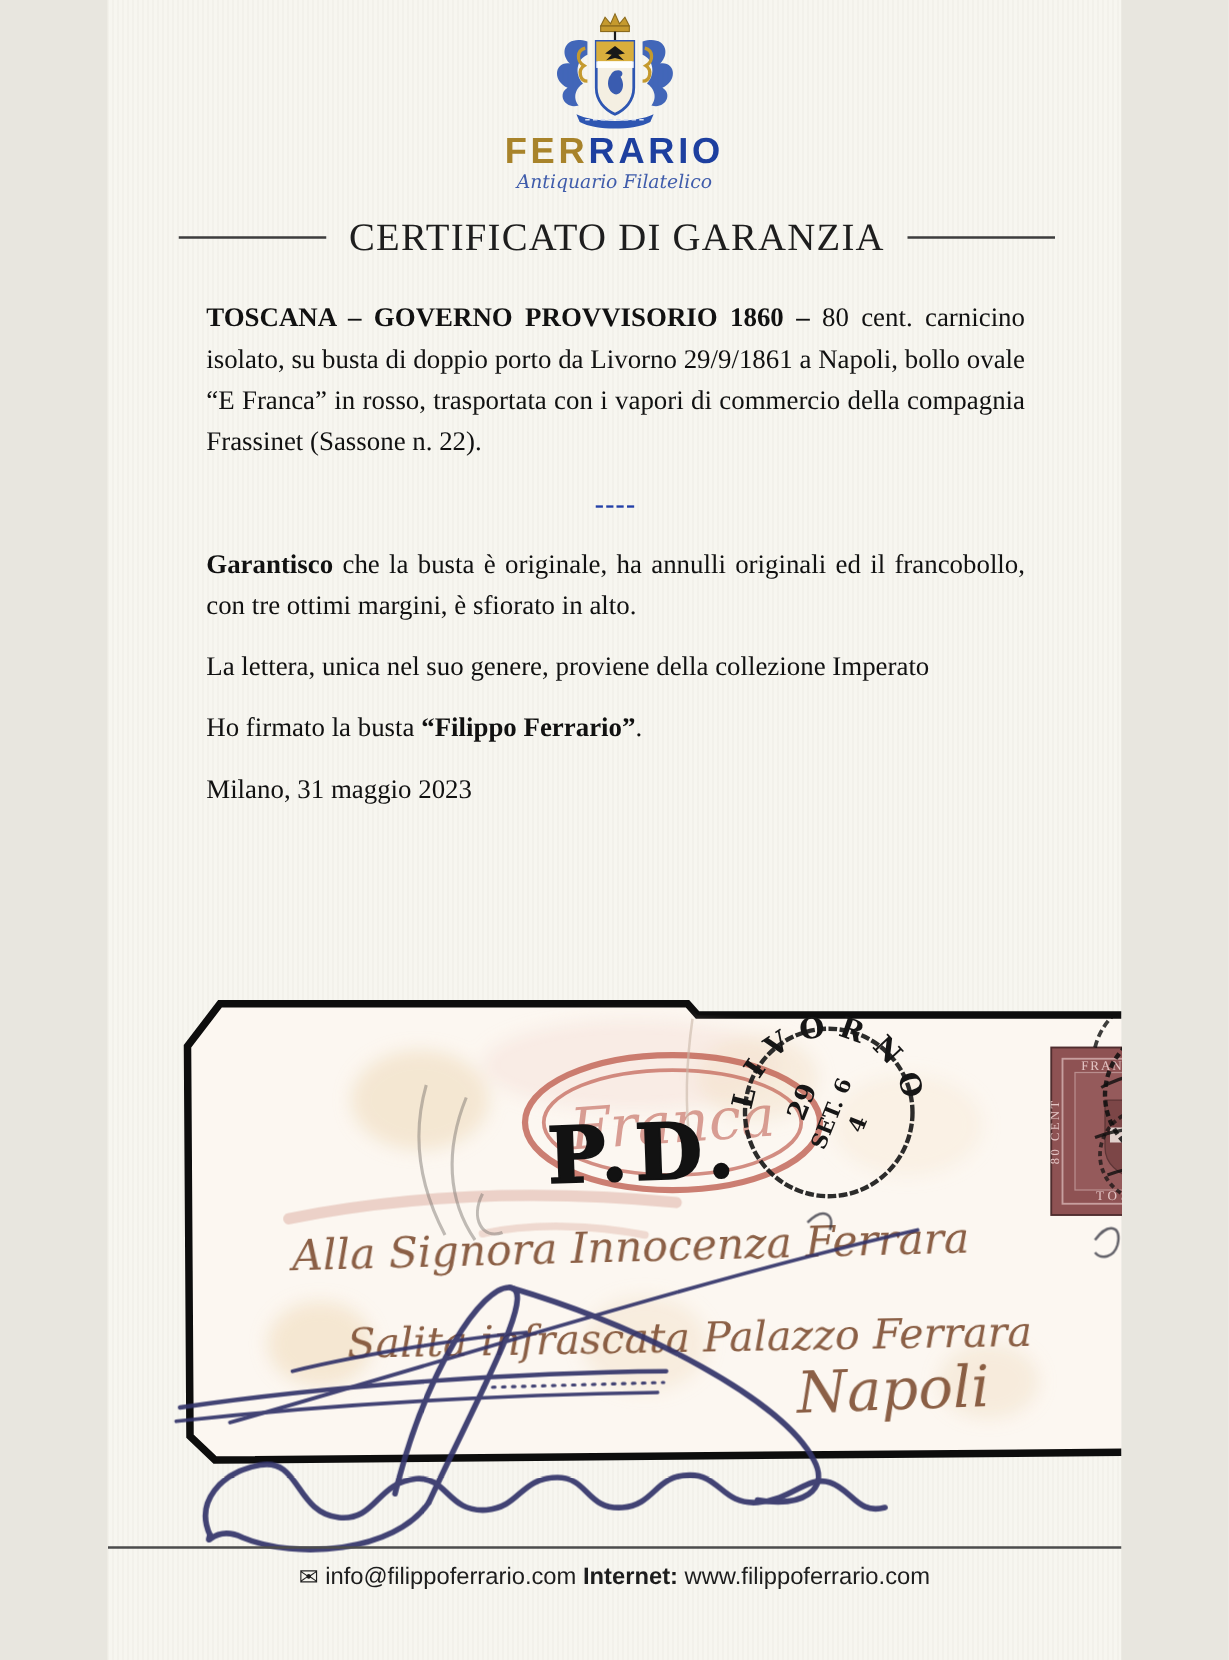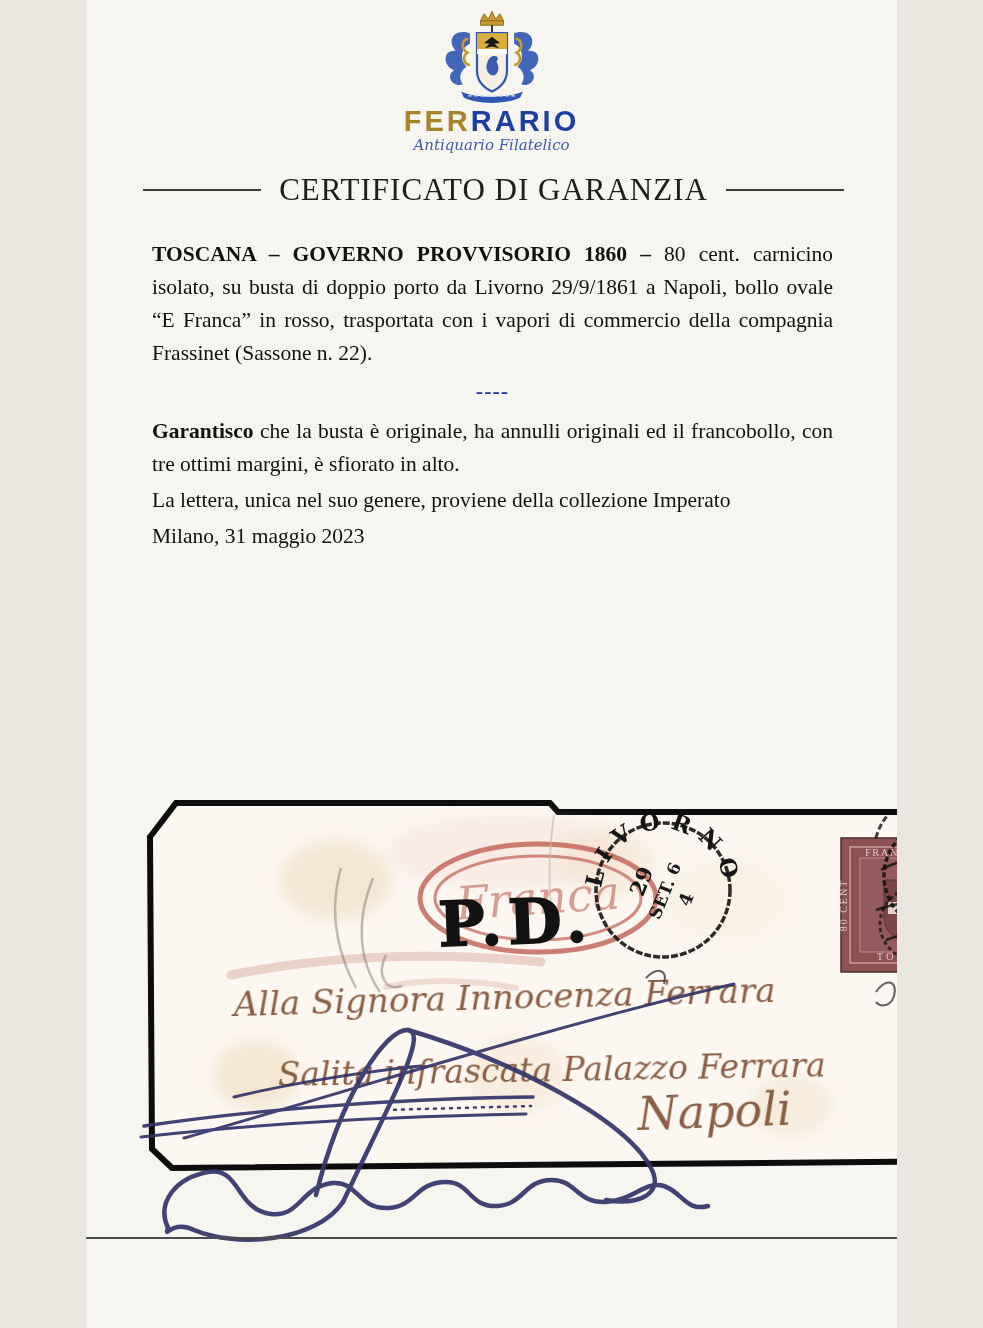--- a/index.html
+++ b/index.html
@@ -18,21 +18,21 @@
   .wordmark{font-family:"Liberation Sans", sans-serif; font-weight:800; font-size:29px; letter-spacing:3px; line-height:30px;}
   .wordmark .gold{color:#a8832a;}
   .wordmark .blue{color:#1d3f9f;}
   .tagline{font-family:"DejaVu Serif", serif; font-style:italic; font-size:15px; color:#3f5cab; line-height:18px;}
   
   .title-row{display:flex; align-items:center; gap:18px; margin:18px 53px 16px 57px;}
   .rule{flex:1; height:2px; background:#3d3d3d;}
   .title{white-space:nowrap; font-size:31px; letter-spacing:1px; color:#1e1e1e; font-family:"Liberation Serif", serif;}
   
   .bodytext{margin:30px 61px 0 63px; font-size:21.5px; line-height:33px; text-align:justify;}
-  .bodytext p{margin:3px;}
+  .bodytext p{margin:16px;}
   .p1{margin:0;}
   .lead-bold{font-weight:bold;}
   .dashes{text-align:center; color:#2340a8; font-weight:bold; font-size:22px; letter-spacing:1px; margin:4px 0 8px;}
   .p2{margin-top:12px;}
   .p3{margin-top:24px;}
   .p5{margin-top:33px;}
   .dateline{margin-top:47px;}
   
   .cover-svg{position:absolute; top:780px; left:0; width:983px; height:470px;}
   
@@ -77,20 +77,21 @@
     <div class="rule"></div>
     <div class="title">CERTIFICATO DI GARANZIA</div>
     <div class="rule"></div>
   </div>
 
   <div class="bodytext">
     <p class="p1"><span class="lead-bold">TOSCANA – GOVERNO PROVVISORIO 1860 –</span><span> 80 cent. carnicino isolato, su busta di doppio porto da Livorno 29/9/1861 a Napoli, bollo ovale “E Franca” in rosso, trasportata con i vapori di commercio della compagnia Frassinet (Sassone n. 22).</span></p>
     <div class="dashes">----</div>
     <p class="p3"><span class="lead-bold">Garantisco</span><span> che la busta è originale, ha annulli originali ed il francobollo, con tre ottimi margini, è sfiorato in alto.</span></p>
     <p class="p4">La lettera, unica nel suo genere, proviene della collezione Imperato</p>
+    <p class="p5"><span>Ho firmato la busta </span><span class="lead-bold">“Filippo Ferrario”</span><span>.</span></p>
     <p class="dateline">Milano, 31 maggio 2023</p>
   </div>
 
   <svg class="cover-svg" viewBox="0 780 983 470">
     <defs>
       <filter id="soft" x="-40%" y="-40%" width="180%" height="180%">
           <feGaussianBlur stdDeviation="7"></feGaussianBlur>
         </filter>
       <clipPath id="covClip">
         <polygon points="90,803 464,803 472,812 882,812 907,835 904,1161 86,1168 66,1149 64,837"></polygon>
@@ -192,15 +193,18 @@
       <path d="M55 1137 C190 1122 320 1116 440 1114" stroke-width="3"></path>
       <path d="M300 1110 L445 1106" stroke-width="2.5" stroke-dasharray="2 6"></path>
       <path d="M148 1097 C210 1082 290 1070 335 1066" stroke-width="3"></path>
       <path d="M257 1202 C230 1242 150 1248 108 1230 C85 1219 78 1240 82 1228"></path>
       <path d="M82 1228 C70 1202 90 1178 122 1172 C154 1166 150 1210 185 1214 C215 1217 215 1186 247 1183 C272 1181 272 1210 303 1208 C330 1206 330 1182 360 1182 C385 1182 383 1208 412 1206 C438 1204 438 1180 466 1180 C490 1180 492 1204 520 1202 C548 1200 560 1180 578 1186 C596 1192 600 1212 622 1206"></path>
     </g>
   </svg>
 
   <div class="footer-rule"></div>
   <div class="footer">
+    <div>
+      <span class="glyph">✉</span><span> info@filippoferrario.com  </span><b>Internet:</b><span> www.filippoferrario.com</span>
+    </div>
   </div>
 
 </div>
 
 </body></html>

